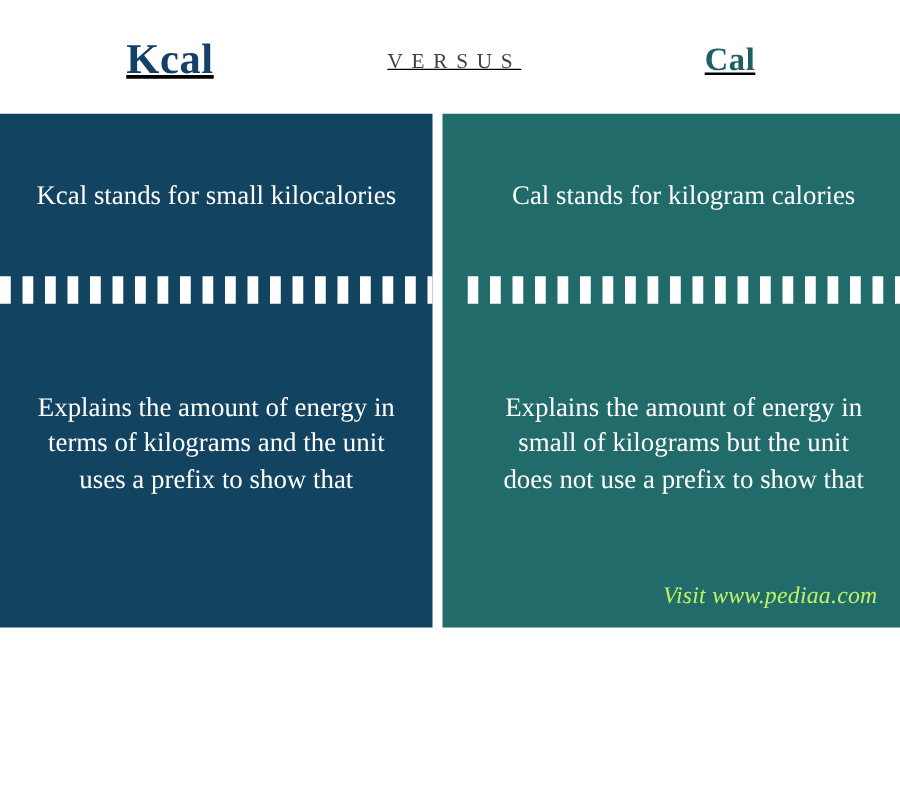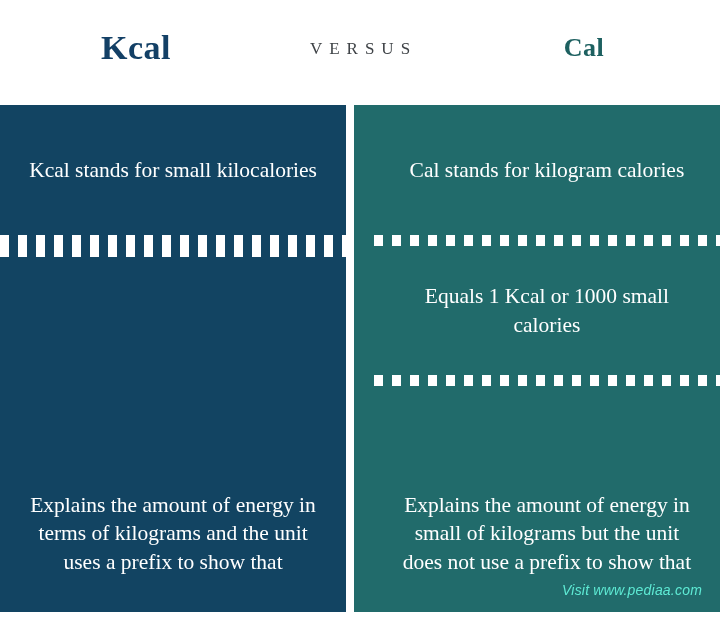--- a/index.html
+++ b/index.html
@@ -31,20 +31,21 @@
     display: flex;
     align-items: center;
     background: #ffffff;
   }
   .header-cell {
     flex: 1 1 0;
     display: flex;
     align-items: center;
     justify-content: center;
     height: 100%;
+    text-decoration: underline;
   }
   .header-cell.left  { justify-content: center; }
   .header-cell.mid   { flex: 0 0 176px; }
   .header-cell.right { justify-content: center; }
 
   .title-left {
     font-family: "Liberation Serif", "DejaVu Serif", serif;
     font-size: 34px;
     font-weight: bold;
     color: #134066;
@@ -69,23 +70,23 @@
     letter-spacing: 7px;
     text-indent: 7px;
     line-height: 1;
     padding-bottom: 3px;
   }
 
   
   .panels {
     position: absolute;
     left: 0;
-    top: 105px;
-    width: 720px;
-    height: 507px;
+    top: 91px;
+    width: 720px;
+    height: 411px;
     display: flex;
     border-radius: 15px;
   }
   .panel {
     display: flex;
     flex-direction: column;
     position: relative;
   }
   .panel.left {
     width: 356px;
@@ -103,21 +104,21 @@
 
   .row {
     display: flex;
     align-items: center;
     justify-content: center;
     box-sizing: border-box;
     padding: 0 22px;
   }
   .row-1 { height: 130px; }
   .row-2 { height: 129px; }
-  .row-3 { flex: 1 1 auto; align-items: flex-end; }
+  .row-3 { flex: 1 1 auto; }
 
   .row p {
     margin: 0;
     width: 100%;
     text-align: center;
     color: #ffffff;
     font-family: "Liberation Serif", "DejaVu Serif", serif;
     font-size: 21.5px;
     line-height: 1.32;
     font-weight: normal;
@@ -139,24 +140,24 @@
     background-size: 18px 11px;
     background-repeat: repeat-x;
     background-position: 0 0;
   }
 
   
   .credit {
     position: absolute;
     right: 18px;
     bottom: 14px;
-    font-family: Liberation Sans, sans-serif;
+    font-family: Liberation Serif, serif;
     font-style: italic;
-    font-size: 14px;
-    color: #5eead4;
+    font-size: 19px;
+    color: #bef264;
     letter-spacing: 0.2px;
     white-space: nowrap;
   }
 </style>
 </head>
 <body>
 
 <div class="infographic">
 
   <div class="header">
@@ -184,23 +185,20 @@
       </div>
     </div>
 
     <div class="gap"></div>
 
     <div class="panel right">
       <div class="row row-1">
         <p>Cal stands for kilogram calories</p>
       </div>
       <div class="divider"></div>
-      <div class="row row-2">
-        <p>Equals 1 Kcal or 1000 small calories</p>
-      </div>
       <div class="divider"></div>
       <div class="row row-3">
         <p>Explains the amount of energy in small of kilograms but the unit does not use a prefix to show that</p>
       </div>
 
       <div class="credit">Visit www.pediaa.com</div>
     </div>
 
   </div>
 </div>

